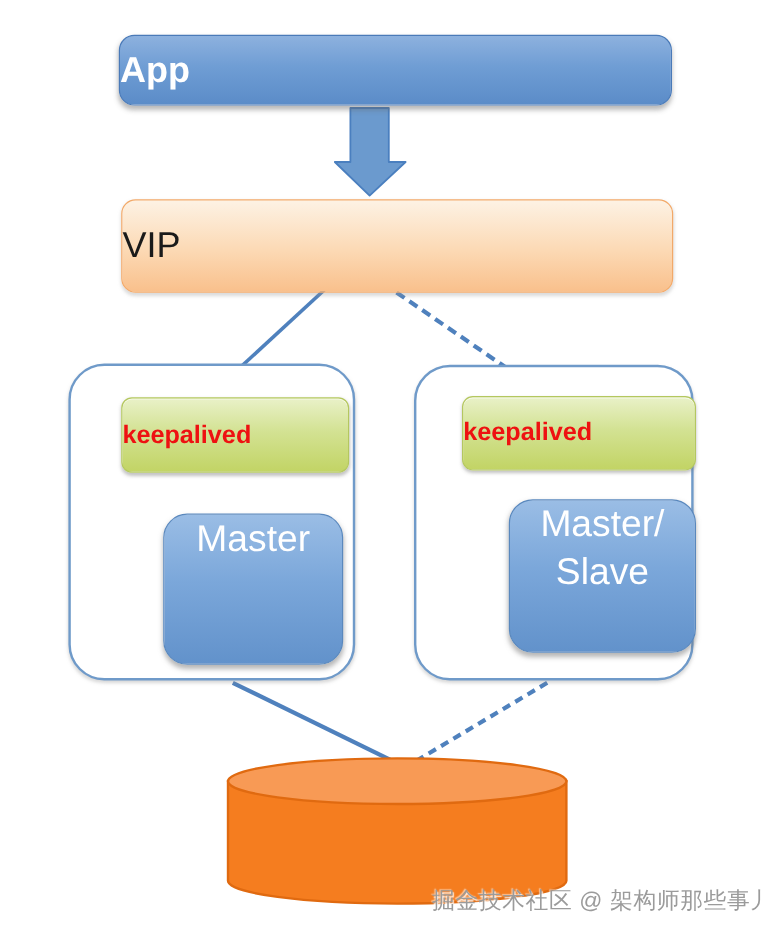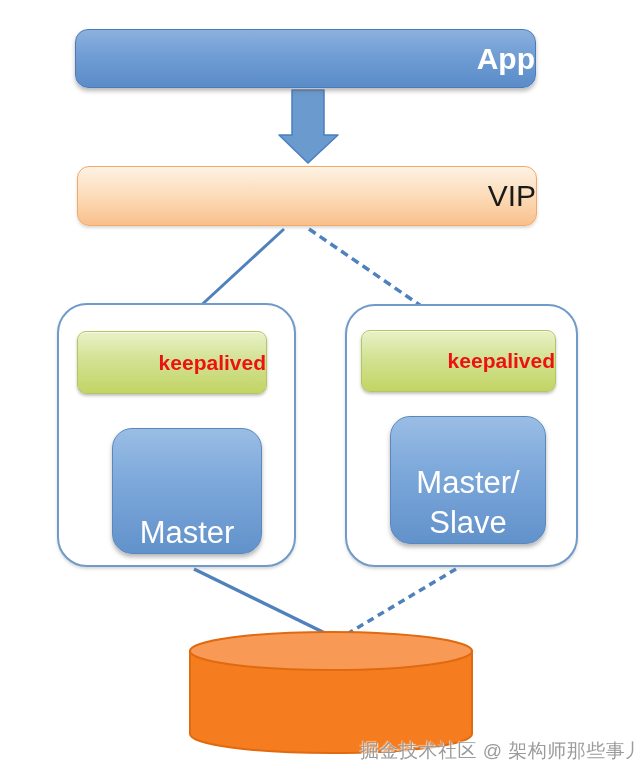--- a/index.html
+++ b/index.html
@@ -17,36 +17,37 @@
   }
   .overlay {
     position: absolute;
     left: 0; top: 0;
     width: 636px; height: 778px;
   }
   .node {
     position: absolute;
     display: flex;
     align-items: center;
-    justify-content: flex-end;
+    justify-content: flex-start;
     box-sizing: border-box;
     text-align: center;
+    margin-left: 24px;
   }
   .app-box {
     left: 75px; top: 29px; width: 461px; height: 59px;
     background: linear-gradient(to bottom, #8db1de 0%, #6f9dd4 45%, #5b8cc8 100%);
     border: 1px solid #4a7ab8;
     border-radius: 13px;
     box-shadow: 0 3px 4px rgba(100,100,100,0.45);
     color: #ffffff;
     font-size: 30px;
     font-weight: bold;
   }
   .vip-box {
-    left: 77px; top: 166px; width: 460px; height: 60px;
+    left: 77px; top: 166px; width: 460px; height: 78px;
     background: linear-gradient(to bottom, #fdf2e4 0%, #fcd9b4 55%, #f9c08c 100%);
     border: 1px solid #f2a969;
     border-radius: 12px;
     box-shadow: 0 2px 3px rgba(150,150,150,0.35);
     color: #1a1a1a;
     font-size: 30px;
   }
   .group {
     position: absolute;
     box-sizing: border-box;
@@ -72,21 +73,21 @@
     background: linear-gradient(to bottom, #9abde5 0%, #7ba7da 45%, #6292cb 100%);
     border: 1px solid #5a88bd;
     border-radius: 20px;
     box-shadow: 0 3px 4px rgba(110,110,110,0.5);
     color: #ffffff;
     font-size: 31px;
     line-height: 40px;
     flex-direction: column;
   }
   .server-left  { left: 112px; top: 428px; width: 150px; height: 126px; }
-  .server-right { left: 390px; top: 416px; width: 156px; height: 128px; }
+  .server-right { left: 400px; top: 416px; width: 156px; height: 128px; }
   .san-label {
     left: 231px; top: 676px; width: 200px; height: 54px;
     color: #ffffff;
     font-size: 46px;
     font-weight: bold;
   }
   .watermark {
     position: absolute;
     left: 360px; top: 738px;
     font-size: 19px;

